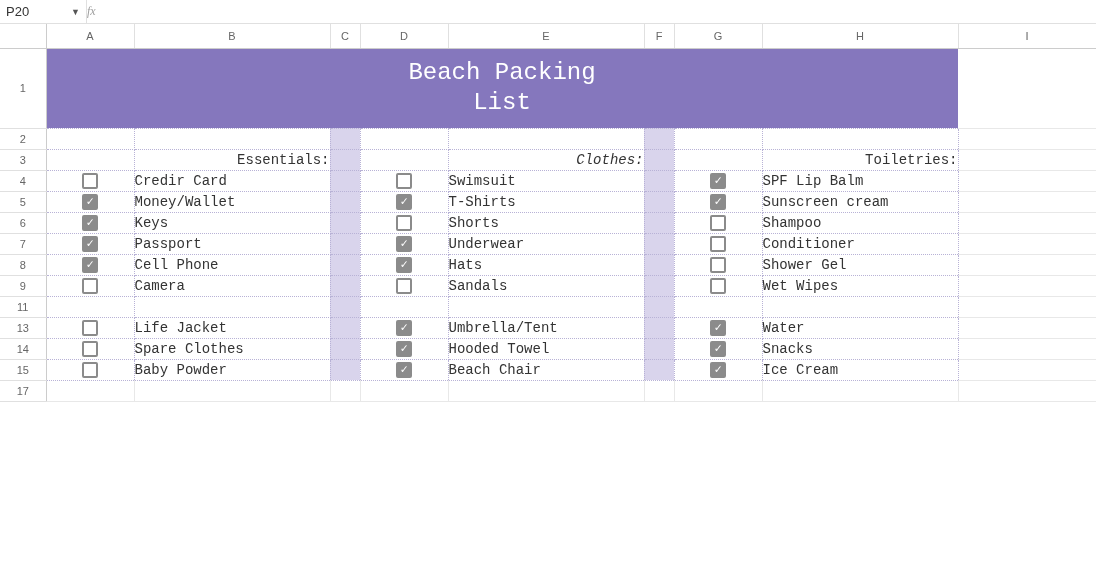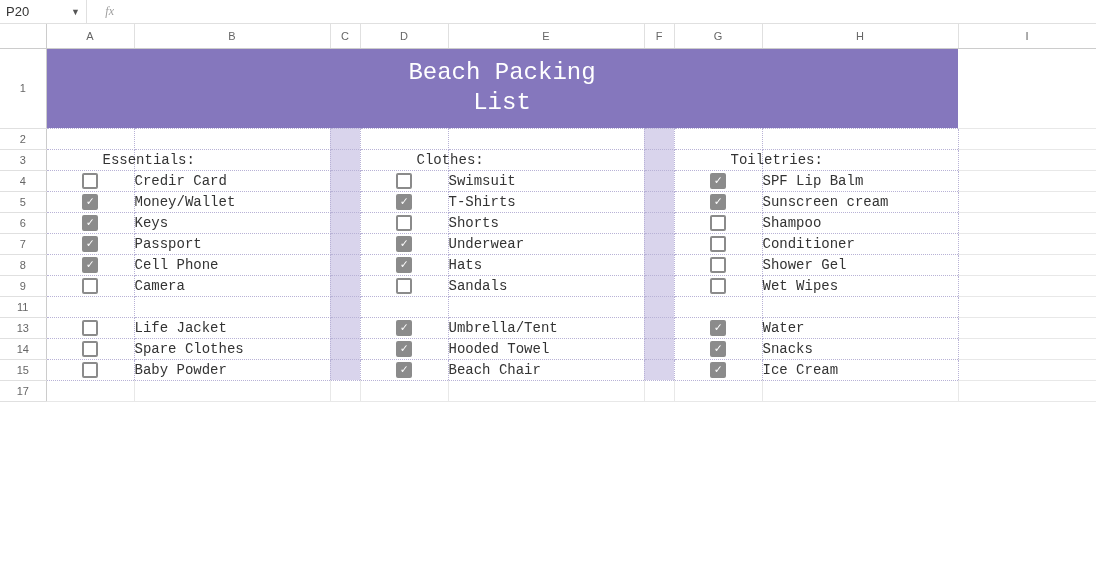--- a/index.html
+++ b/index.html
@@ -28,21 +28,21 @@
     color: #333;
     border-right: 1px solid #e0e0e0;
   }
   .name-box .dd {
     margin-left: auto;
     font-size: 9px;
     color: #555;
   }
   .fx-label {
     width: 28px;
-    text-align: right;
+    text-align: left;
     font-style: italic;
     font-family: serif;
     color: #9e9e9e;
     font-size: 12px;
     border-right: 1px solid transparent;
   }
   .formula-input {
     flex: 1;
     height: 100%;
     padding: 0 4px;
@@ -129,21 +129,21 @@
   tr.r2 td.tmpl { border-top: 1px dotted #b8b2d6; }
   td.tmpl.colA-left { border-left: 1px dotted #b8b2d6; }
 
   
   td.spacer {
     background: #d9d4ec;
     border-right: 1px dotted #b8b2d6;
     border-bottom: 1px dotted #b8b2d6;
   }
   tr.r2 td.spacer { border-top: 1px dotted #b8b2d6; }
-  td.catB { padding-left: 0; text-align: left; font-weight: bold; margin-top: 24px; }
+  td.catB { padding-left: 0; text-align: right; font-weight: bold; margin-top: 24px; }
 
   
   .cb-wrap {
     display: flex;
     align-items: center;
     justify-content: center;
     height: 100%;
   }
   .cb {
     width: 16px;
@@ -246,21 +246,21 @@
     <td class="tmpl"></td>
     <td class="plain"></td>
   </tr>
 
   <tr class="thin">
     <td class="rowhdr">3</td>
     <td class="tmpl colA-left"></td>
     <td class="tmpl catB" style="padding-left:0;text-indent:-32px;">Essentials:</td>
     <td class="spacer"></td>
     <td class="tmpl"></td>
-    <td class="tmpl catB" style="text-indent:-32px;">Clothes:</td>
+    <td class="tmpl catB" style="text-indent:-32px;font-style:italic;">Clothes:</td>
     <td class="spacer"></td>
     <td class="tmpl"></td>
     <td class="tmpl catB" style="text-indent:-32px;">Toiletries:</td>
     <td class="plain"></td>
   </tr>
 
   <tr class="thin">
     <td class="rowhdr">4</td>
     <td class="tmpl colA-left chkcell">
             <div class="cb-wrap">

